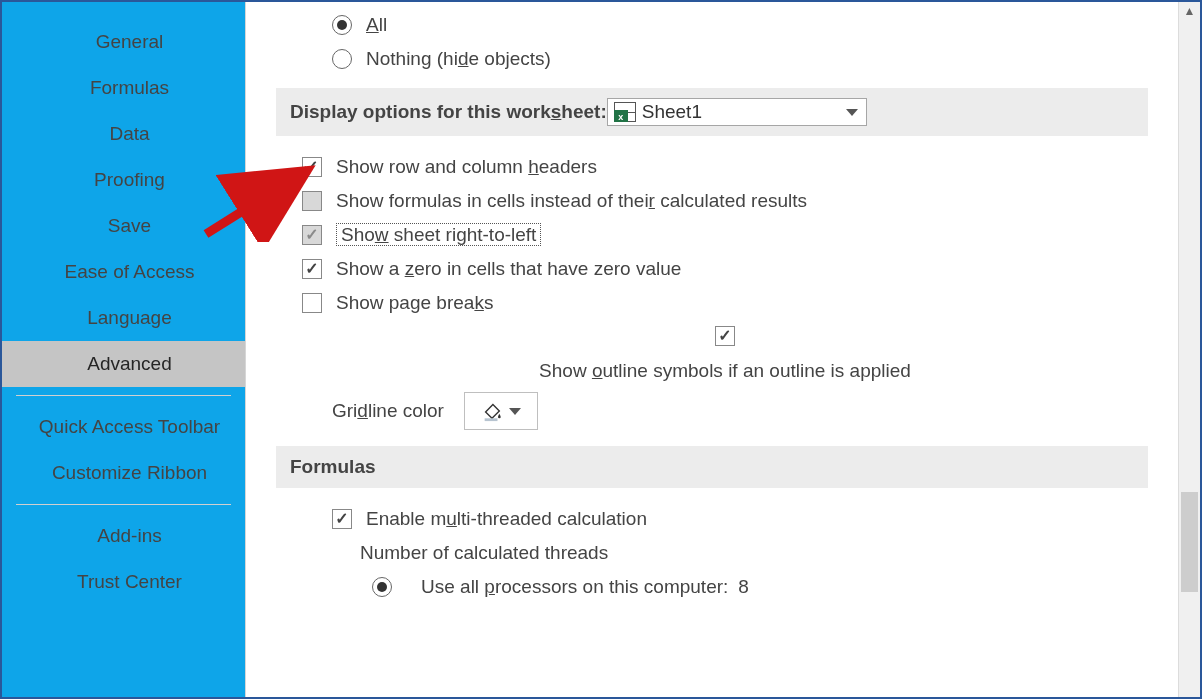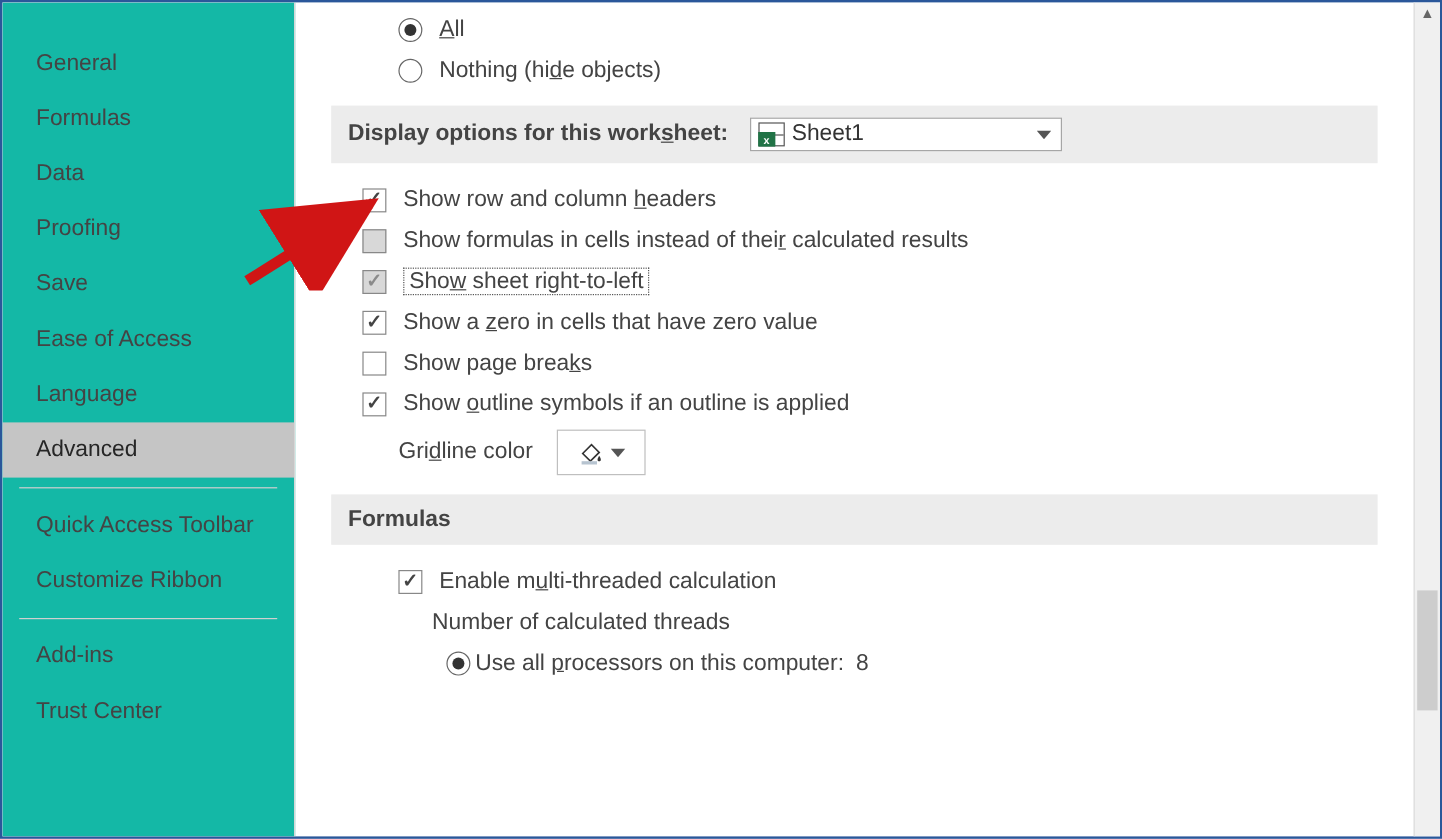--- a/index.html
+++ b/index.html
@@ -14,23 +14,24 @@
     overflow: hidden;
     border: 2px solid #2a579a;
     position: relative;
   }
   .layout {
     display: flex;
     height: 100%;
   }
   .sidebar {
     width: 244px;
-    background: #14b8a6;
+    background: #0ea5e9;
     border-right: 1px solid #d6d6d6;
-    padding: 28px 0 0 0;
+    padding: 17px 0 0 0;
+    text-align: center;
   }
   .nav-item {
     padding: 12px 16px 12px 28px;
     cursor: pointer;
   }
   .nav-item.selected {
     background: #c5c5c5;
     color: #262626;
   }
   .nav-separator {
@@ -88,21 +89,20 @@
   }
   .check.gray { background: #d8d8d8; }
   .check.gray.checked::after { color: #8a8a8a; }
   .section-header {
     background: #ececec;
     font-weight: 600;
     color: #444;
     padding: 10px 14px;
     display: flex;
     align-items: center;
-    gap: 18px;
     margin: 12px 0 14px 0;
   }
   .section-header.simple { gap: 0; }
   .sheet-select {
     background: #fff;
     border: 1px solid #a6a6a6;
     display: inline-flex;
     align-items: center;
     padding: 2px 8px 2px 6px;
     width: 260px;
@@ -124,21 +124,21 @@
   }
   .sheet-x {
     position: absolute; bottom: -1px; left: 1px; width: 10px; height: 10px;
     color: #fff; font-size: 9px; font-weight: bold; line-height: 10px; text-align: center;
     z-index: 2;
   }
   .dd-caret {
     width: 0; height: 0; border-left: 6px solid transparent; border-right: 6px solid transparent;
     border-top: 7px solid #555;
   }
-  .indent-sub { padding-left: 96px; display: flex; align-items: center; gap: 4px; padding-top:6px; padding-bottom:6px; }
+  .indent-sub { padding-left: 96px; display: flex; align-items: center; gap: 29px; padding-top:6px; padding-bottom:6px; }
   .indent-sub2 { padding-left: 84px; padding-top:6px; padding-bottom:6px; }
   .color-btn {
     border: 1px solid #bfbfbf;
     width: 74px; height: 38px;
     display: inline-flex; align-items: center; justify-content: center;
     gap: 6px;
     margin-left: 20px;
   }
   .bucket {
     width: 22px; height: 22px; position: relative;
@@ -219,21 +219,21 @@
             <span><span class="dotted-focus">Sho<u class="hot">w</u> sheet right-to-left</span></span>
           </div>
           <div class="check-row" style="padding-left: 26px;">
             <span class="check checked"></span>
             <span><span>Show a <u class="hot">z</u>ero in cells that have zero value</span></span>
           </div>
           <div class="check-row" style="padding-left: 26px;">
             <span class="check"></span>
             <span><span>Show page brea<u class="hot">k</u>s</span></span>
           </div>
-          <div class="check-row" style="padding-left: 26px;">
+          <div class="check-row" style="padding-left: 26px; flex-direction: column;">
             <span class="check checked"></span>
             <span><span>Show <u class="hot">o</u>utline symbols if an outline is applied</span></span>
           </div>
         </div>
 
       <div class="row-gridline">
         <span>Gri<u class="hot">d</u>line color</span>
         <span class="color-btn">
           <span class="bucket">
             <svg viewBox="0 0 24 24">

